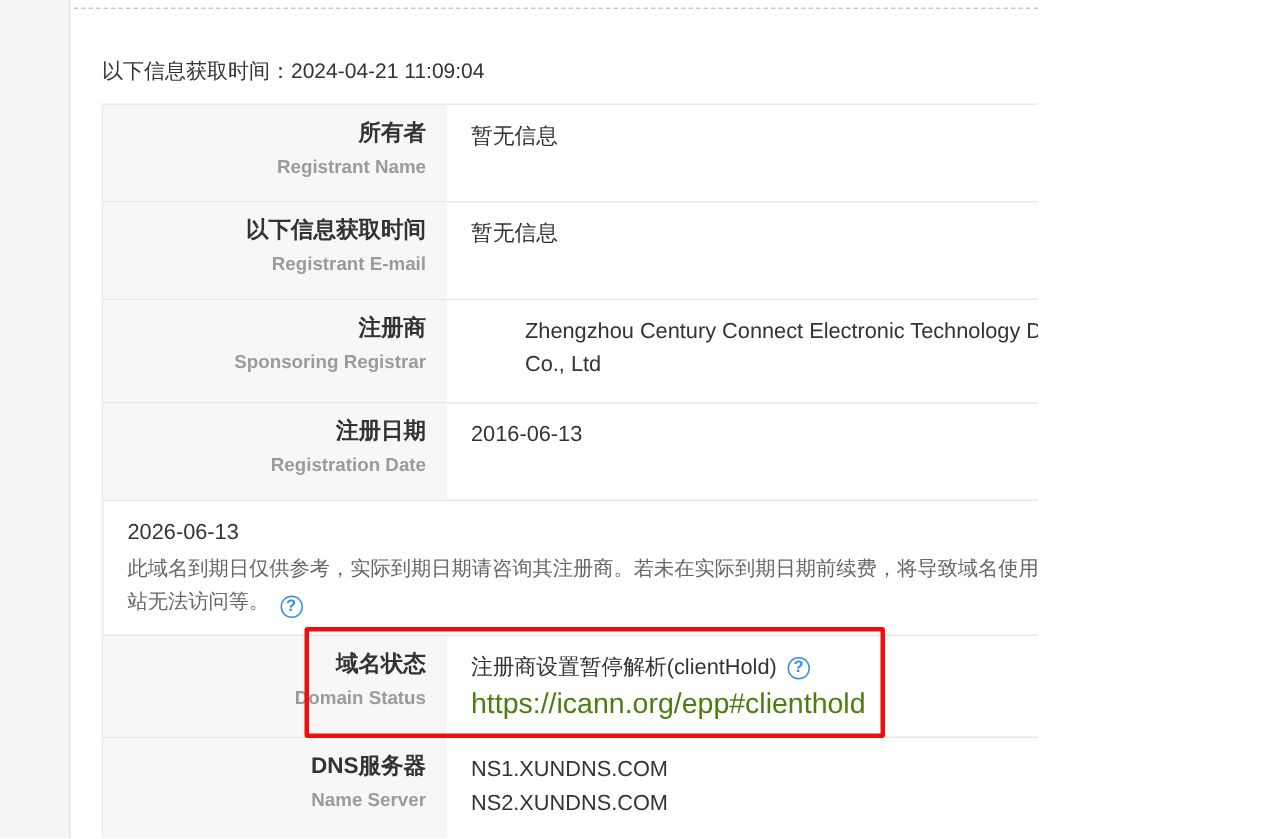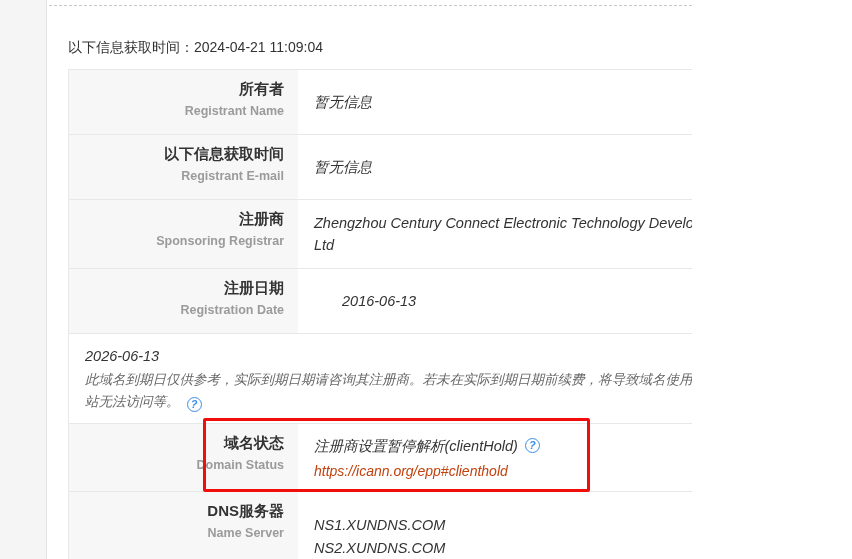--- a/index.html
+++ b/index.html
@@ -28,28 +28,28 @@
   .t-row { display:flex; border-bottom:1px solid #e8e8e8; }
   .t-row:last-child { border-bottom:none; }
   .t-label {
     width:229px; background:#f7f7f7; display:flex; flex-direction:column;
     align-items:flex-end; padding:8px 14px 8px 8px;
     text-align:right; flex:none;font-weight:bold;
   }
   .t-label .zh { font-size:15px; color:#333; line-height:22px; }
   .t-label .en { font-size:12.5px; color:#9b9b9b; line-height:18px; margin-top:2px; }
   .t-value {
-    flex:1; display:flex; flex-direction:column; justify-content:center;
-    padding:10px 16px; font-size:14.5px; color:#333; line-height:22px;font-style:italic;
+    flex:1; display:flex; flex-direction:column; 
+    padding:10px 16px; font-size:14.5px; color:#333; line-height:22px;
   }
-  .r1 { min-height:65px; } .r2 { min-height:65px; } .r3 { min-height:69px; }
-  .r4 { min-height:65px;gap:28px; } .r5 { min-height:90px; } .r6 { min-height:68px; }
+  .r1 { min-height:65px; } .r2 { min-height:65px; } .r3 { min-height:69px;gap:36px; }
+  .r4 { min-height:65px; } .r5 { min-height:90px; } .r6 { min-height:68px; }
   .r7 { min-height:90px; }
   .note { font-size:13.5px; color:#666; line-height:22px; margin-top:2px; }
-  .link-gray { font-size:14px; color:#c2410c; line-height:20px; margin-top:4px; text-decoration:none; }
+  .link-gray { font-size:19px; color:#4d7c0f; line-height:20px; margin-top:4px; text-decoration:none; }
   .help-icon {
     display:inline-flex; width:15px; height:15px; border-radius:50%;
     border:1.5px solid #3a8ee6; color:#3a8ee6; font-size:11px; font-weight:bold;
     align-items:center; justify-content:center; margin-left:7px;
     vertical-align:-2px; line-height:1; cursor:pointer; flex:none;
   }
   .status-line { display:flex; align-items:center; }
   .red-box {
     position:absolute; left:203px; top:418px; width:387px; height:74px;
     border:3px solid #f20d0d; border-radius:2px; pointer-events:none;

